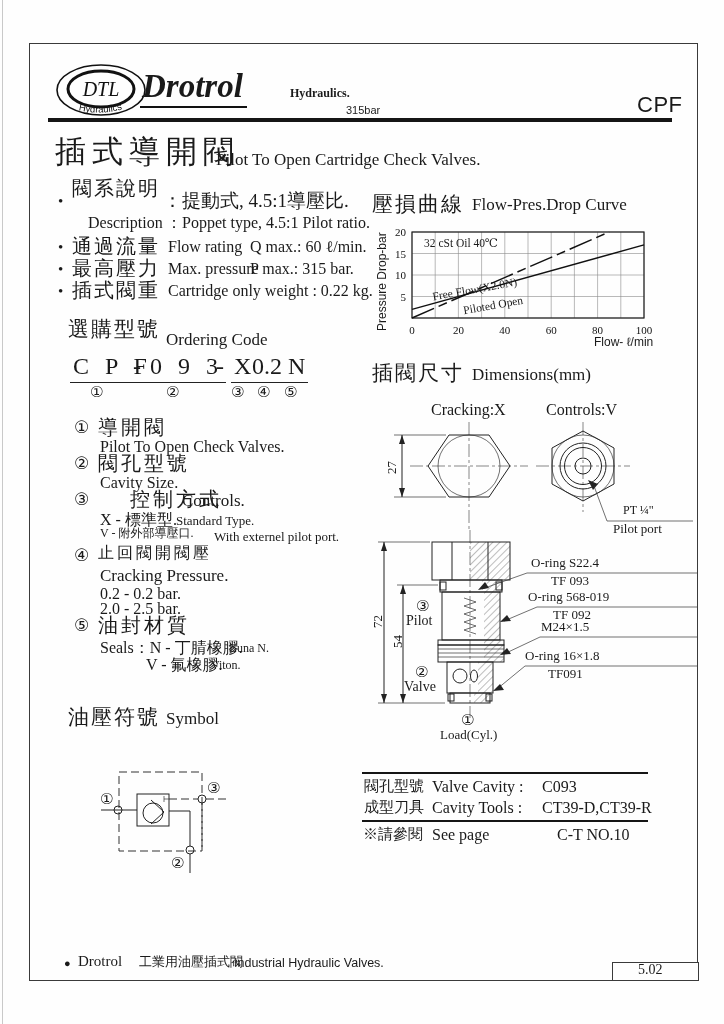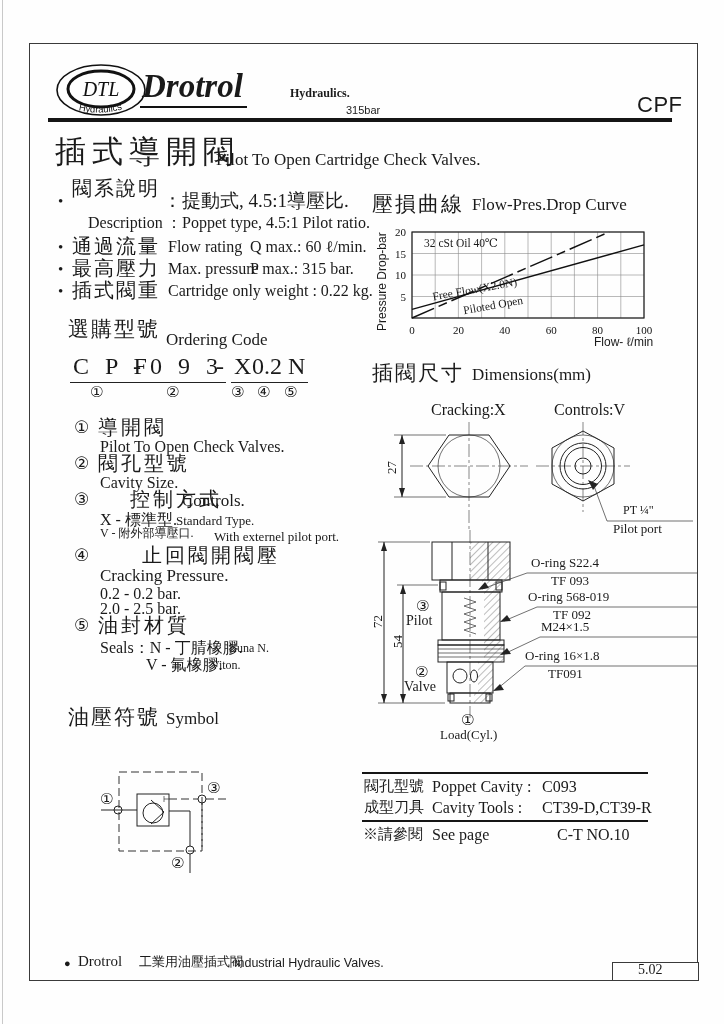--- a/index.html
+++ b/index.html
@@ -131,35 +131,35 @@
 <span class="t serif" style="left:98px;top:452px;font-size:20px;letter-spacing:3px;">閥孔型號</span>
 <span class="t serif" style="left:100px;top:474px;font-size:16px;">Cavity Size.</span>
 <span class="t circ" style="left:74px;top:490px;font-size:17px;">③</span>
 <span class="t serif" style="left:98px;top:488px;font-size:20px;letter-spacing:3px;margin-left:32px;">控制方式</span>
 <span class="t serif" style="left:182px;top:491px;font-size:17px;">Controls.</span>
 <span class="t serif" style="left:100px;top:511px;font-size:16px;">X - 標準型.</span>
 <span class="t serif" style="left:176px;top:514px;font-size:13px;">Standard Type.</span>
 <span class="t serif" style="left:100px;top:527px;font-size:12px;">V - 附外部導壓口.</span>
 <span class="t serif" style="left:214px;top:530px;font-size:13px;">With externel pilot port.</span>
 <span class="t circ" style="left:74px;top:546px;font-size:17px;">④</span>
-<span class="t serif" style="left:98px;top:544px;font-size:20px;letter-spacing:3px;margin-left:44px;">止回閥開閥壓</span>
+<span class="t serif" style="left:98px;top:544px;font-size:16px;letter-spacing:3px;">止回閥開閥壓</span>
 <span class="t serif" style="left:100px;top:566px;font-size:17px;">Cracking Pressure.</span>
 <span class="t serif" style="left:100px;top:585px;font-size:16px;">0.2 - 0.2 bar.</span>
 <span class="t serif" style="left:100px;top:600px;font-size:16px;">2.0 - 2.5 bar.</span>
 <span class="t circ" style="left:74px;top:616px;font-size:17px;">⑤</span>
 <span class="t serif" style="left:98px;top:614px;font-size:20px;letter-spacing:3px;">油封材質</span>
 <span class="t serif" style="left:100px;top:639px;font-size:16px;">Seals：N - 丁腈橡膠.</span>
 <span class="t serif" style="left:229px;top:642px;font-size:12px;">Buna N.</span>
 <span class="t serif" style="left:146px;top:656px;font-size:16px;">V - 氟橡膠.</span>
 <span class="t serif" style="left:211px;top:659px;font-size:12px;">Viton.</span>
 
 <span class="t serif" style="left:372px;top:361px;font-size:21px;letter-spacing:2px;">插閥尺寸</span>
 <span class="t serif" style="left:472px;top:365px;font-size:17px;">Dimensions(mm)</span>
 <span class="t serif" style="left:431px;top:401px;font-size:16px;">Cracking:X</span>
-<span class="t serif" style="left:546px;top:401px;font-size:16px;margin-left:8px;">Controls:V</span>
+<span class="t serif" style="left:546px;top:401px;font-size:16px;">Controls:V</span>
 
 <svg style="left:372px;top:420px;" width="330" height="112" viewBox="0 0 330 112">
   <g>
     <line class="cl" x1="38" y1="46" x2="156" y2="46"></line>
     <line class="cl" x1="97" y1="2" x2="97" y2="112"></line>
     <polygon class="ln" points="56,46 77,15 117,15 138,46 117,77 77,77"></polygon>
     <circle class="thin" cx="97" cy="46" r="31"></circle>
     <line class="thin" x1="74" y1="15" x2="22" y2="15"></line>
     <line class="thin" x1="74" y1="77" x2="22" y2="77"></line>
     <line class="ln" x1="30" y1="15" x2="30" y2="77"></line>
@@ -291,21 +291,21 @@
     <circle class="ln" cx="112" cy="34" r="4" fill="#fefefe"></circle>
     <circle class="ln" cx="100" cy="85" r="4" fill="#fefefe"></circle>
   </g>
 </svg>
 <span class="t circ" style="left:100px;top:791px;font-size:15px;">①</span>
 <span class="t circ" style="left:171px;top:855px;font-size:15px;">②</span>
 <span class="t circ" style="left:207px;top:780px;font-size:15px;">③</span>
 
 <div class="rule" style="left:362px;top:772px;width:286px;height:1.5px;"></div>
 <span class="t serif" style="left:364px;top:778px;font-size:15px;">閥孔型號</span>
-<span class="t serif" style="left:432px;top:778px;font-size:16px;">Poppet Cavity :</span>
+<span class="t serif" style="left:432px;top:778px;font-size:16px;">Valve Cavity :</span>
 <span class="t serif" style="left:542px;top:778px;font-size:16px;">C093</span>
 <span class="t serif" style="left:364px;top:799px;font-size:15px;">成型刀具</span>
 <span class="t serif" style="left:432px;top:799px;font-size:16px;">Cavity Tools :</span>
 <span class="t serif" style="left:542px;top:799px;font-size:16px;">CT39-D,CT39-R</span>
 <div class="rule" style="left:362px;top:820px;width:286px;height:1.5px;"></div>
 <span class="t serif" style="left:363px;top:826px;font-size:15px;">※請參閱</span>
 <span class="t serif" style="left:432px;top:826px;font-size:16px;">See page</span>
 <span class="t serif" style="left:557px;top:826px;font-size:16px;">C-T NO.10</span>
 
 <span class="t serif" style="left:64px;top:957px;font-size:11px;">●</span>

